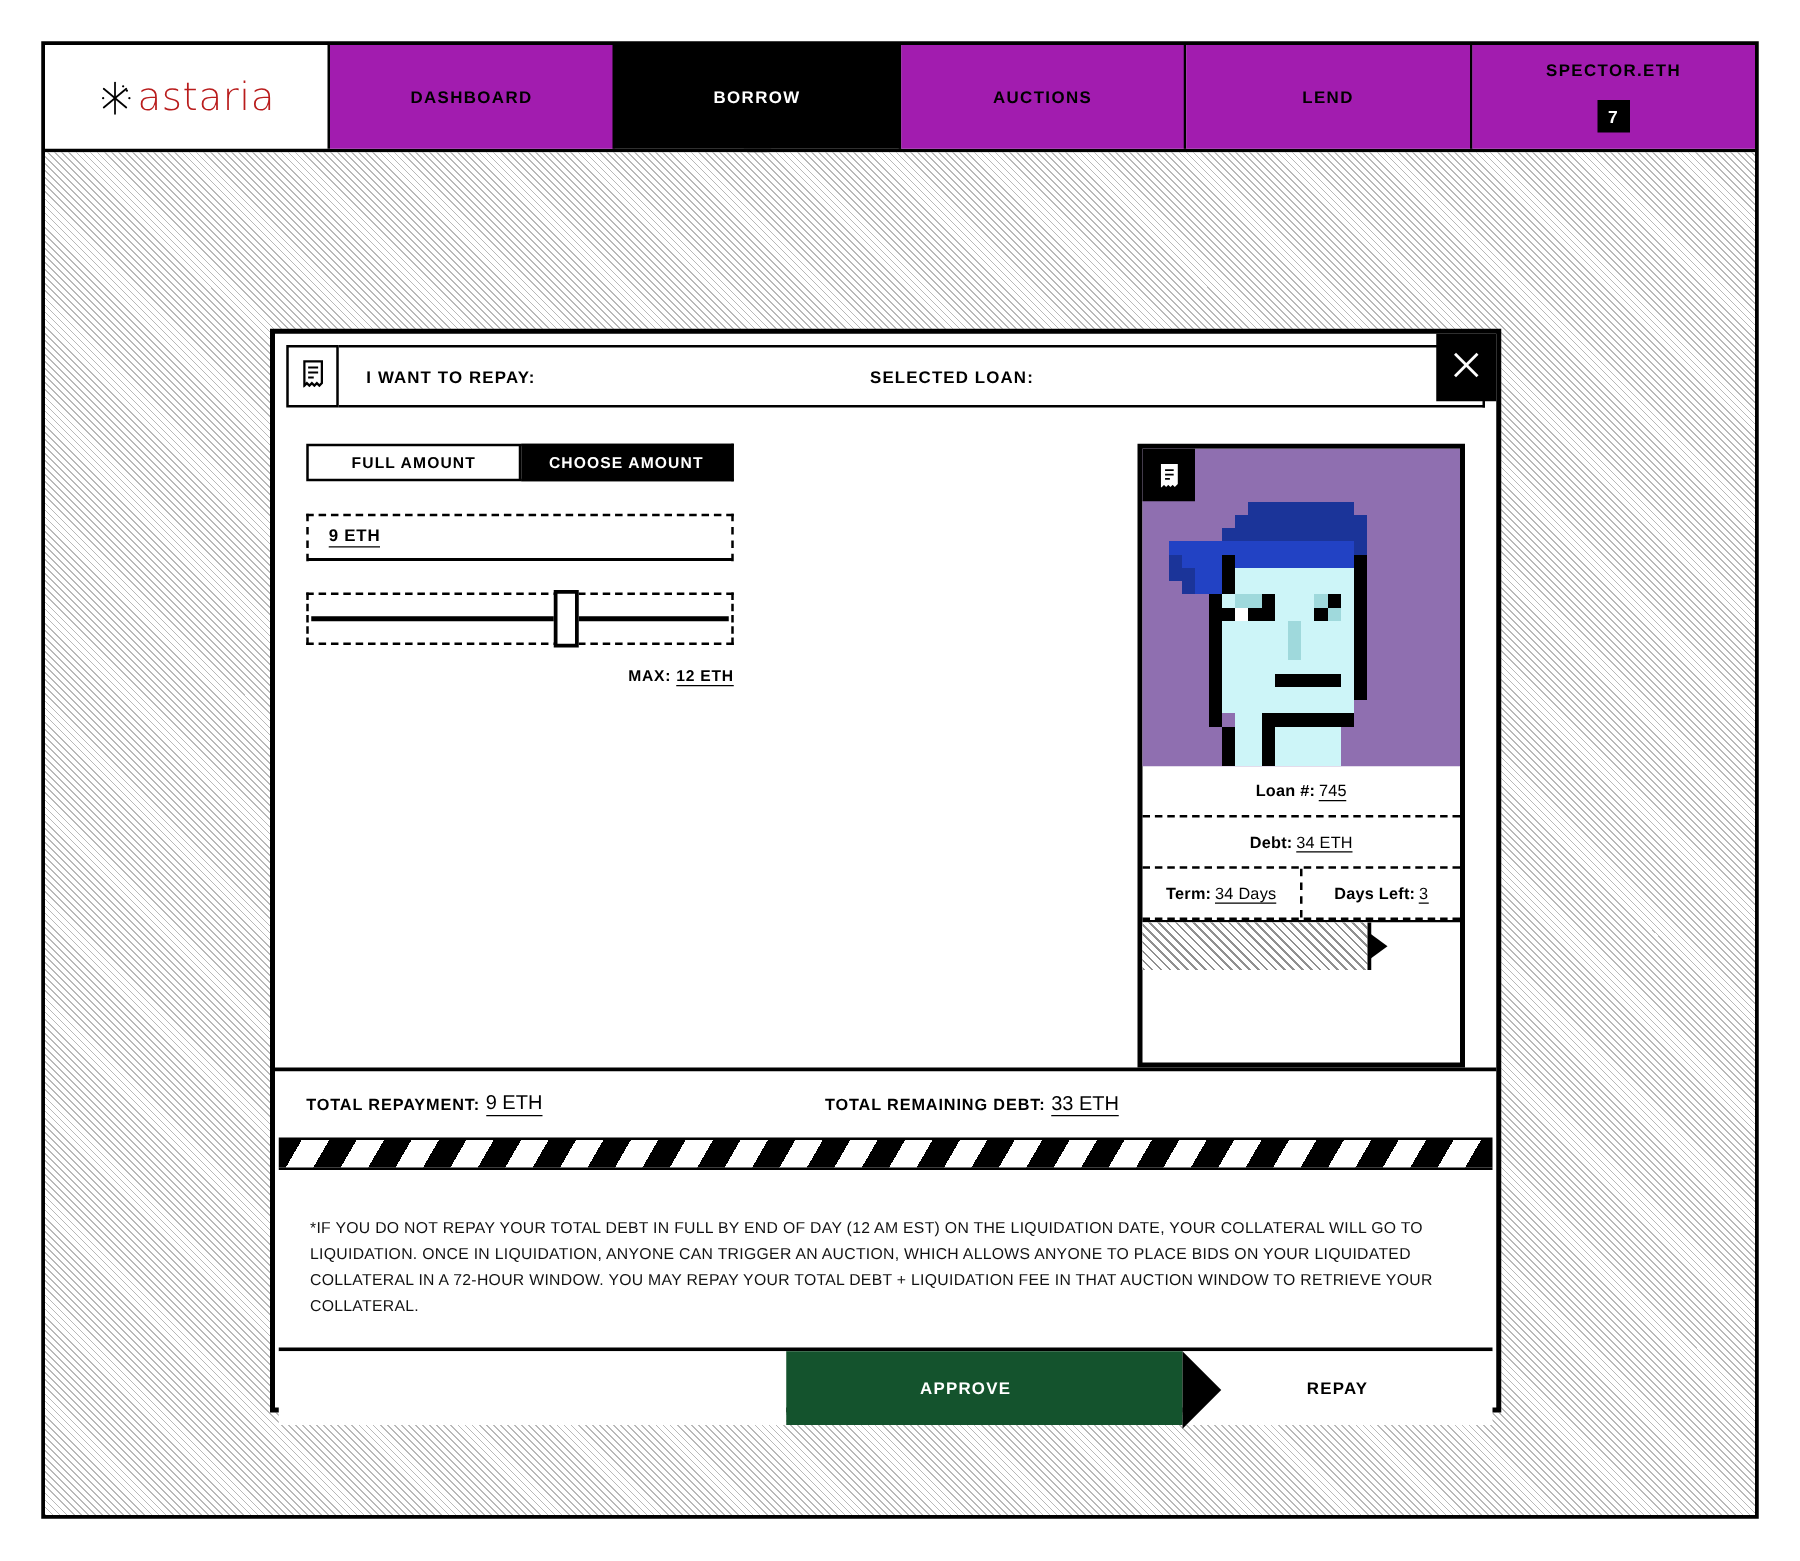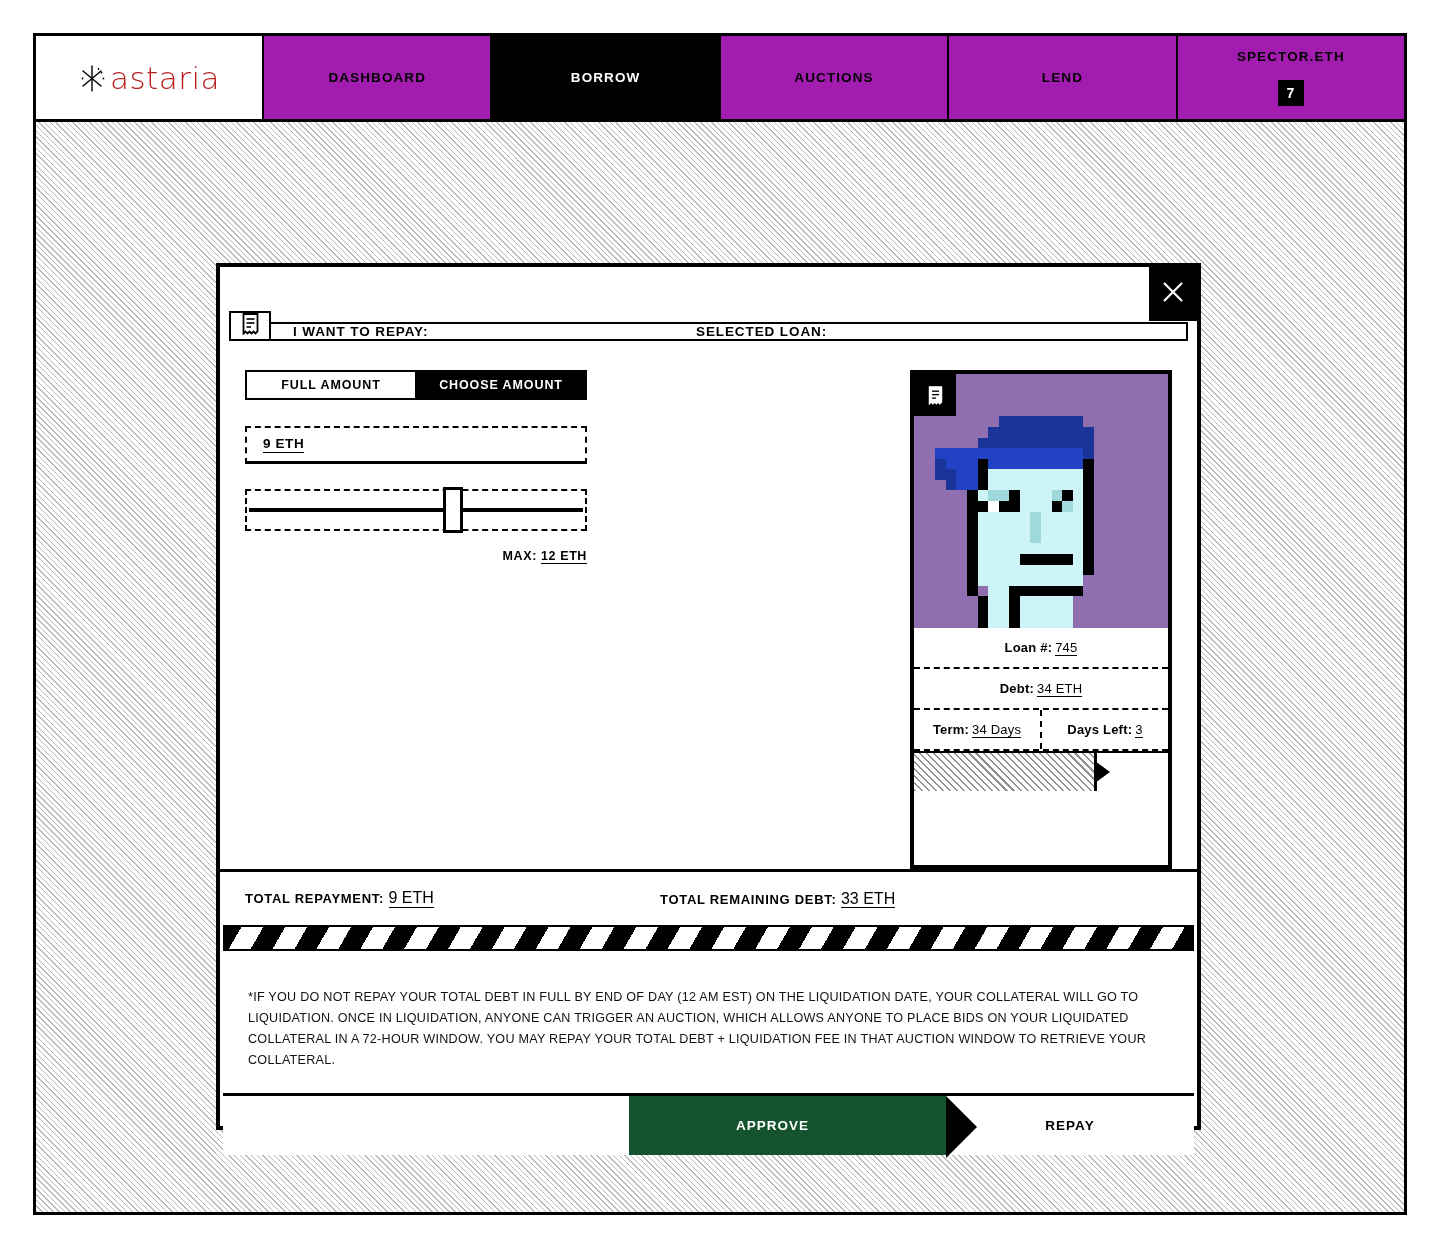--- a/index.html
+++ b/index.html
@@ -118,24 +118,23 @@
     left: 180px;
     top: 141px;
     width: 985px;
     height: 867px;
     background: #ffffff;
     border: 4px solid #000000;
   }
 
   .modal-head {
     display: flex;
-    height: 65px;
+    height: 50px;
     margin: 9px 9px 0 9px;
     position: relative;
-    align-items: flex-end;
   }
   .head-icon {
     width: 42px;
     border: 2px solid #000000;
     display: flex; align-items: center; justify-content: center;
     background: #fff;
   }
   .head-bar {
     flex: 1;
     border: 2px solid #000000;

